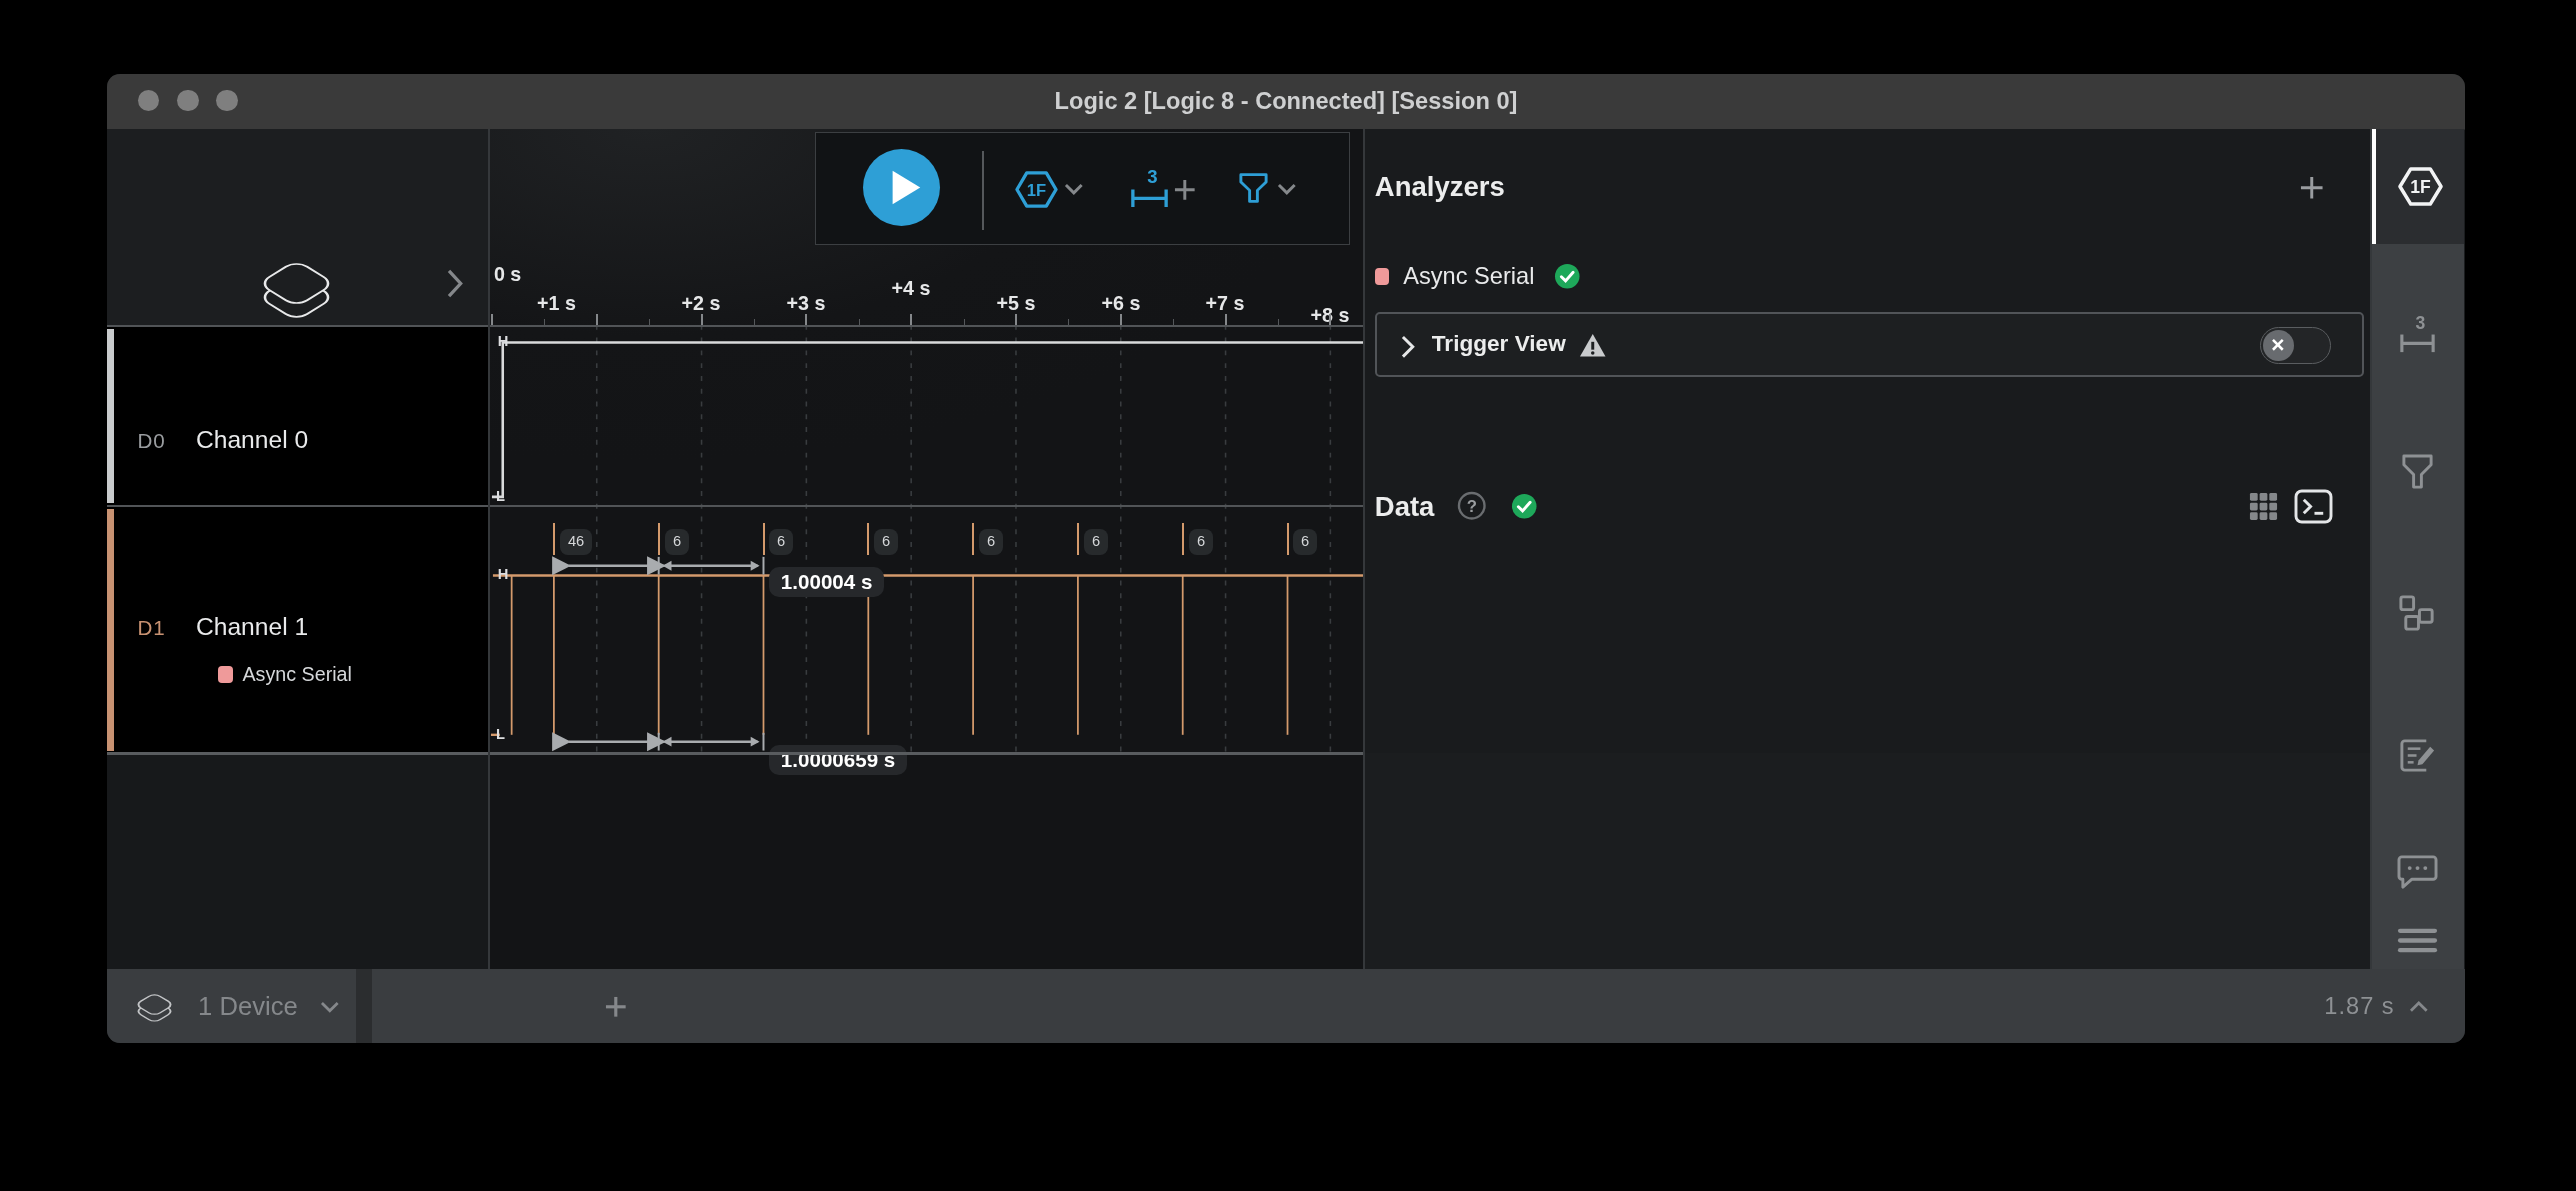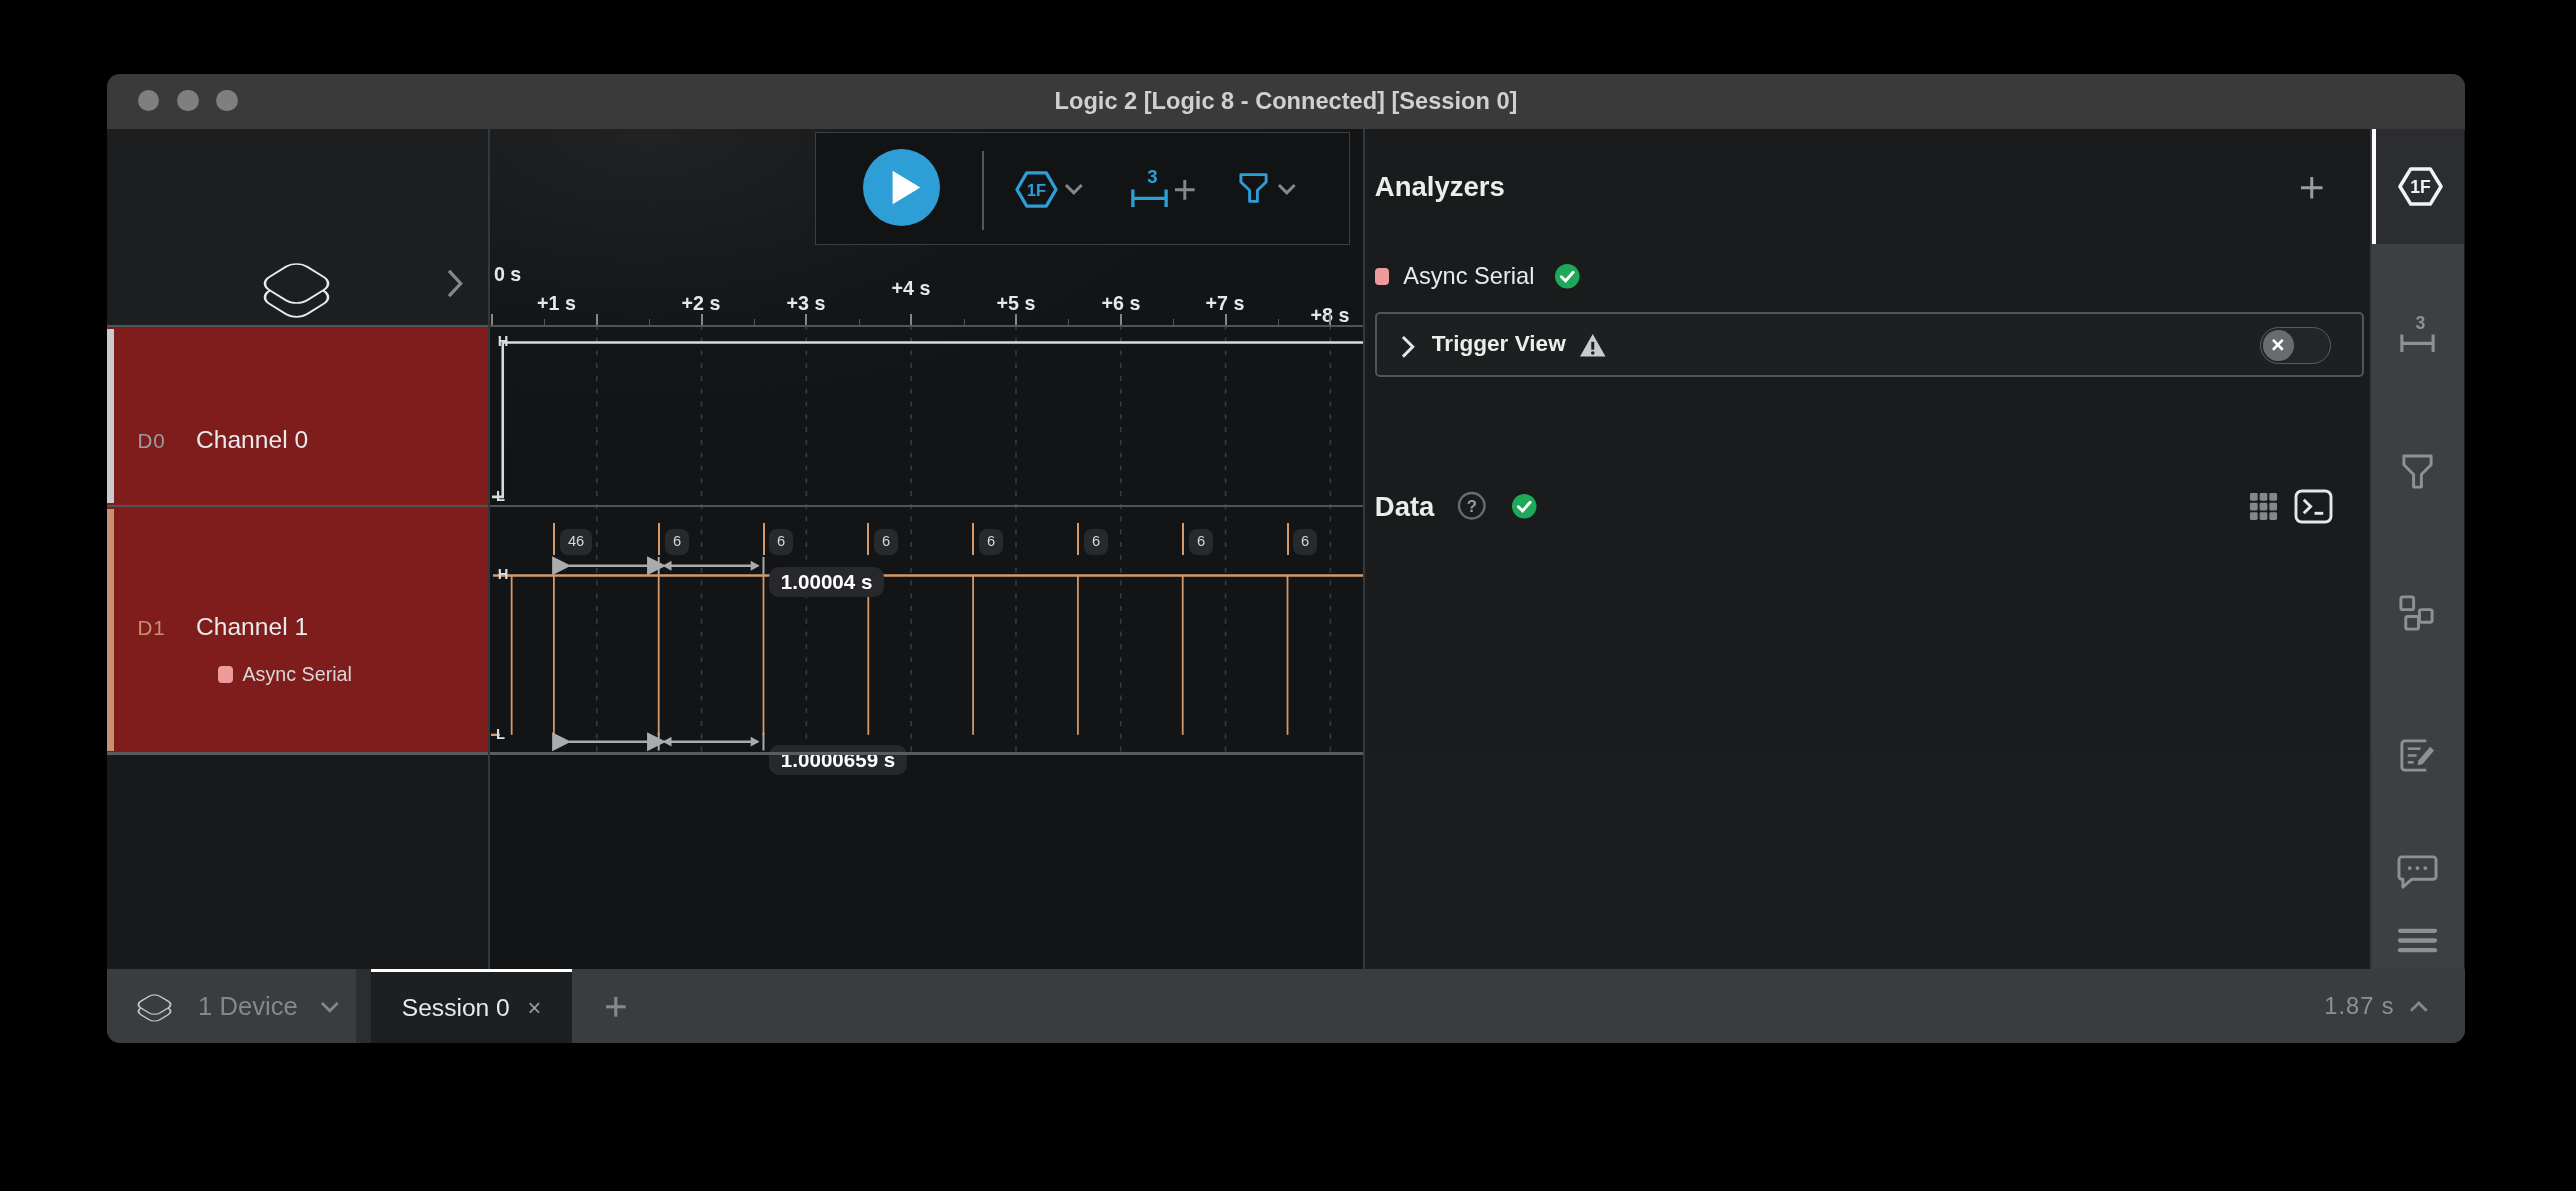--- a/index.html
+++ b/index.html
@@ -14,21 +14,21 @@
     color:#cfd0d1;font-size:23.6px;font-weight:bold;}
   
   .left-sb{position:absolute;left:0;top:55px;width:382px;height:840px;background:#17191b;}
   .dev-header{position:absolute;left:0;top:0;width:382px;height:196px;background:#1c1e20;}
   .wf{position:absolute;left:382px;top:55px;width:875px;height:840px;overflow:hidden;
     background:radial-gradient(688px 334px at 18% 0%,#202224 0%,#141517 62%,#131416 100%);}
   .right-panel{position:absolute;left:1258px;top:55px;width:1007px;height:624px;background:#191b1d;}
   .right-sb{position:absolute;left:2264px;top:55px;width:93px;height:840px;background:#3d4043;}
   .vborder{position:absolute;top:55px;height:840px;width:2px;background:#35383b;}
   
-  .ch-row{position:absolute;left:0;width:382px;background:#7f1d1d;}
+  .ch-row{position:absolute;left:0;width:382px;background:#000000;}
   .ch-strip{position:absolute;left:0;top:2px;bottom:2px;width:6.9px;}
   .ch-id{position:absolute;left:30.5px;font-size:20.6px;letter-spacing:1px;}
   .ch-name{position:absolute;left:89px;font-size:24.6px;color:#e9eaeb;}
   .ch-analyzer{position:absolute;left:111px;display:flex;align-items:center;gap:9.8px;
     color:#d6d8da;font-size:19.7px;}
   .chip{width:14.7px;height:16.7px;border-radius:3.9px;background:#ef9a9a;}
   .hline{position:absolute;left:0;background:#515457;}
   
   .tl-label{position:absolute;color:#e6e7e8;font-size:19.7px;font-weight:bold;white-space:nowrap;}
   .tickmark{position:absolute;background:#85888b;}
@@ -406,24 +406,20 @@
           <rect x="-14" y="-14" width="28" height="28" rx="8" transform="translate(21,24) scale(1,0.6) rotate(45)"></rect>
           <rect x="-14" y="-14" width="28" height="28" rx="8" transform="translate(21,17) scale(1,0.6) rotate(45)" fill="#3a3d40"></rect>
         </g>
       </svg>
       <span class="lbl">1 Device</span>
       <svg width="21.6" height="13.8" viewBox="0 0 22 14" style="margin-left:21.6px">
         <polyline points="3,3 11,11 19,3" fill="none" stroke="#85888b" stroke-width="2.8"></polyline>
       </svg>
     </div>
     <div class="bbar-gap"></div>
-    <div class="session-tab">
-      <span class="lbl">Session 0</span>
-      <span class="tab-close">×</span>
-    </div>
     <div class="bbar-plus">
       <svg width="25.6" height="25.6" viewBox="0 0 26 26">
         <line x1="13" y1="3" x2="13" y2="23" stroke="#85888b" stroke-width="3.2"></line>
         <line x1="3" y1="13" x2="23" y2="13" stroke="#85888b" stroke-width="3.2"></line>
       </svg>
     </div>
     <div class="duration">
       <span>1.87 s</span>
       <svg width="21.6" height="13.8" viewBox="0 0 22 14">
         <polyline points="3,11 11,3 19,11" fill="none" stroke="#85888b" stroke-width="2.8"></polyline>

